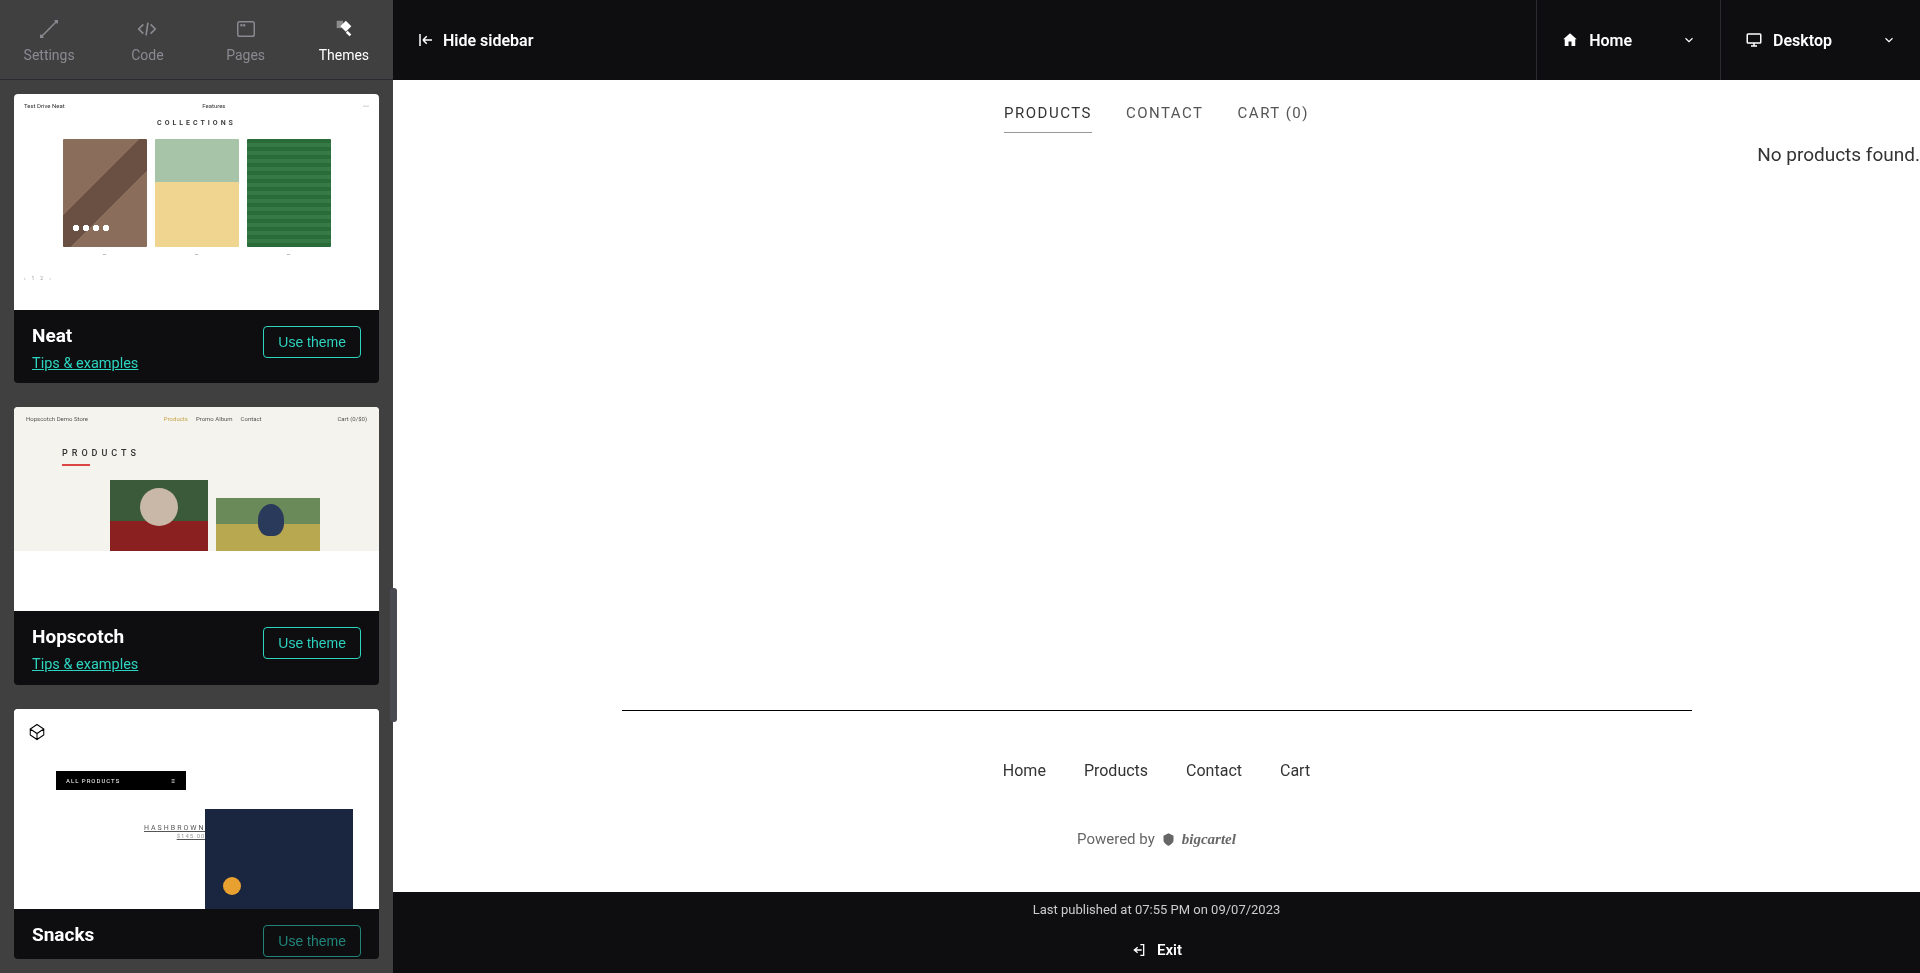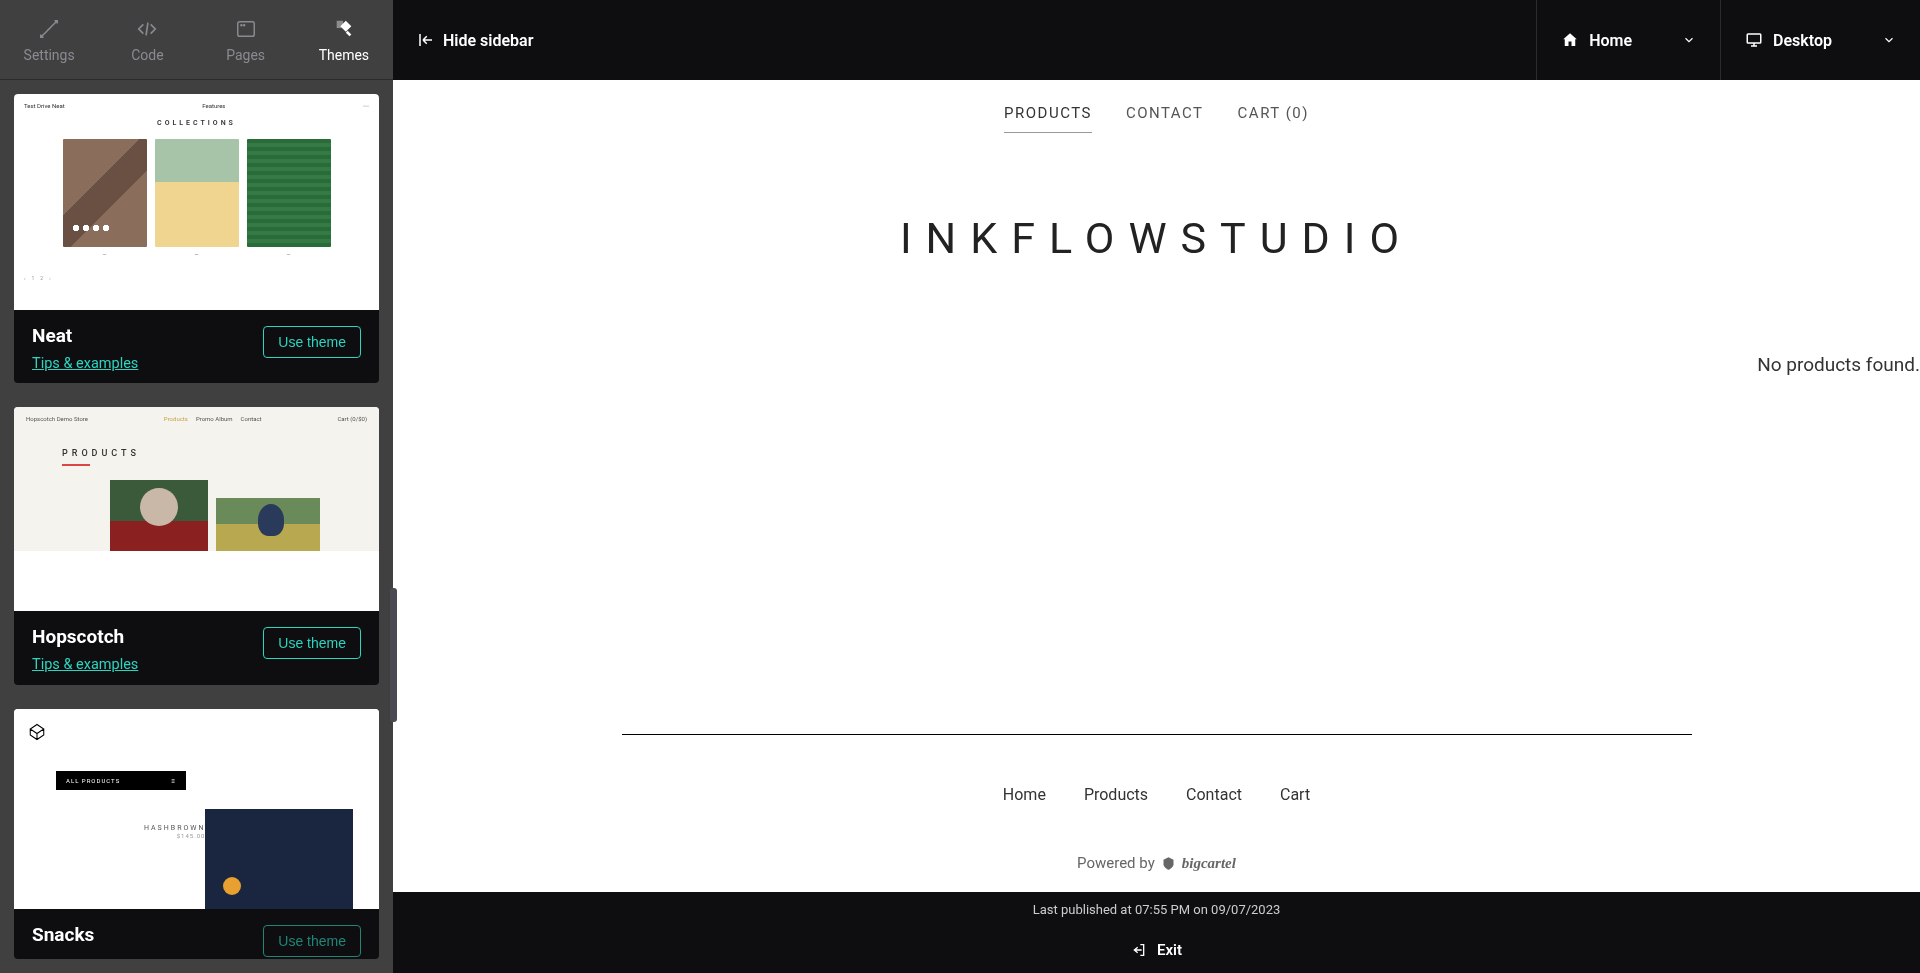--- a/index.html
+++ b/index.html
@@ -108,21 +108,21 @@
 .hop-img2{position:absolute; left:202px; top:18px; width:104px; height:66px; background:linear-gradient(180deg,#6a8a5a 40%,#b8a850 40%);}
 .hop-img2::after{content:""; position:absolute; top:6px; left:42px; width:26px; height:32px; border-radius:50% 50% 40% 40%; background:#2a3a5a;}
 .hop-lower{position:absolute; bottom:0; left:0; right:0; height:60px; background:#fff;}
 
 .snacks-preview{background:#fff; height:100%; position:relative; padding:14px;}
 .snacks-logo{width:18px; height:18px; }
 .snacks-logo svg{width:18px;height:18px;}
 .snacks-bar{background:#000; color:#fff; font-size:6px; padding:6px 10px; margin-top:30px; display:flex; justify-content:space-between; width:130px; margin-left:28px; letter-spacing:1px;}
 .snacks-product{position:absolute; right:26px; bottom:0; width:148px; height:100px; background:#1a2540;}
 .snacks-product::after{content:""; position:absolute; left:18px; bottom:14px; width:18px; height:18px; border-radius:50%; background:#e8a030;}
-.snacks-label{position:absolute; left:130px; bottom:70px; font-size:7px; letter-spacing:2px; color:#555; text-align:right;}
+.snacks-label{position:absolute; left:130px; bottom:70px; font-size:7px; letter-spacing:2px; color:#555; text-align:right;text-decoration:underline;}
 .snacks-price{font-size:6px; color:#999; letter-spacing:1px;}
 
 .main {
   flex: 1;
   display: flex;
   flex-direction: column;
   background: #0e0e11;
 }
 .topbar {
   height: 80px;
@@ -198,21 +198,21 @@
 .shop-footer-links {
   display: flex;
   justify-content: center;
   gap: 38px;
   padding: 50px 0;
   font-size: 16px;
 }
 .shop-footer-links span{cursor:pointer;}
 .shop-powered {
   text-align: center;
-  padding-bottom: 20px;
+  padding-bottom: 44px;
   color: #666;
   font-size: 15px;
   display:flex; align-items:center; justify-content:center; gap:6px;
 }
 .shop-powered svg{width:15px;height:15px;}
 .shop-powered .brand{font-style:italic; font-weight:600; font-family: Georgia, serif;}
 .status-bar {
   background: #0e0e11;
   color: #ccc;
   text-align: center;
@@ -415,21 +415,20 @@
         </div>
       </div>
     </div>
 
     <div class="preview-frame">
       <div class="shop-nav">
         <span class="shop-nav-item active">PRODUCTS</span>
         <span class="shop-nav-item">CONTACT</span>
         <span class="shop-nav-item">CART (0)</span>
       </div>
-      <h1 class="shop-title">INKFLOWSTUDIO</h1>
       <div class="shop-message">No products found.</div>
       <div class="shop-spacer"></div>
       <div class="shop-divider"></div>
       <div class="shop-footer-links">
         <span>Home</span>
         <span>Products</span>
         <span>Contact</span>
         <span>Cart</span>
       </div>
       <div class="shop-powered">

